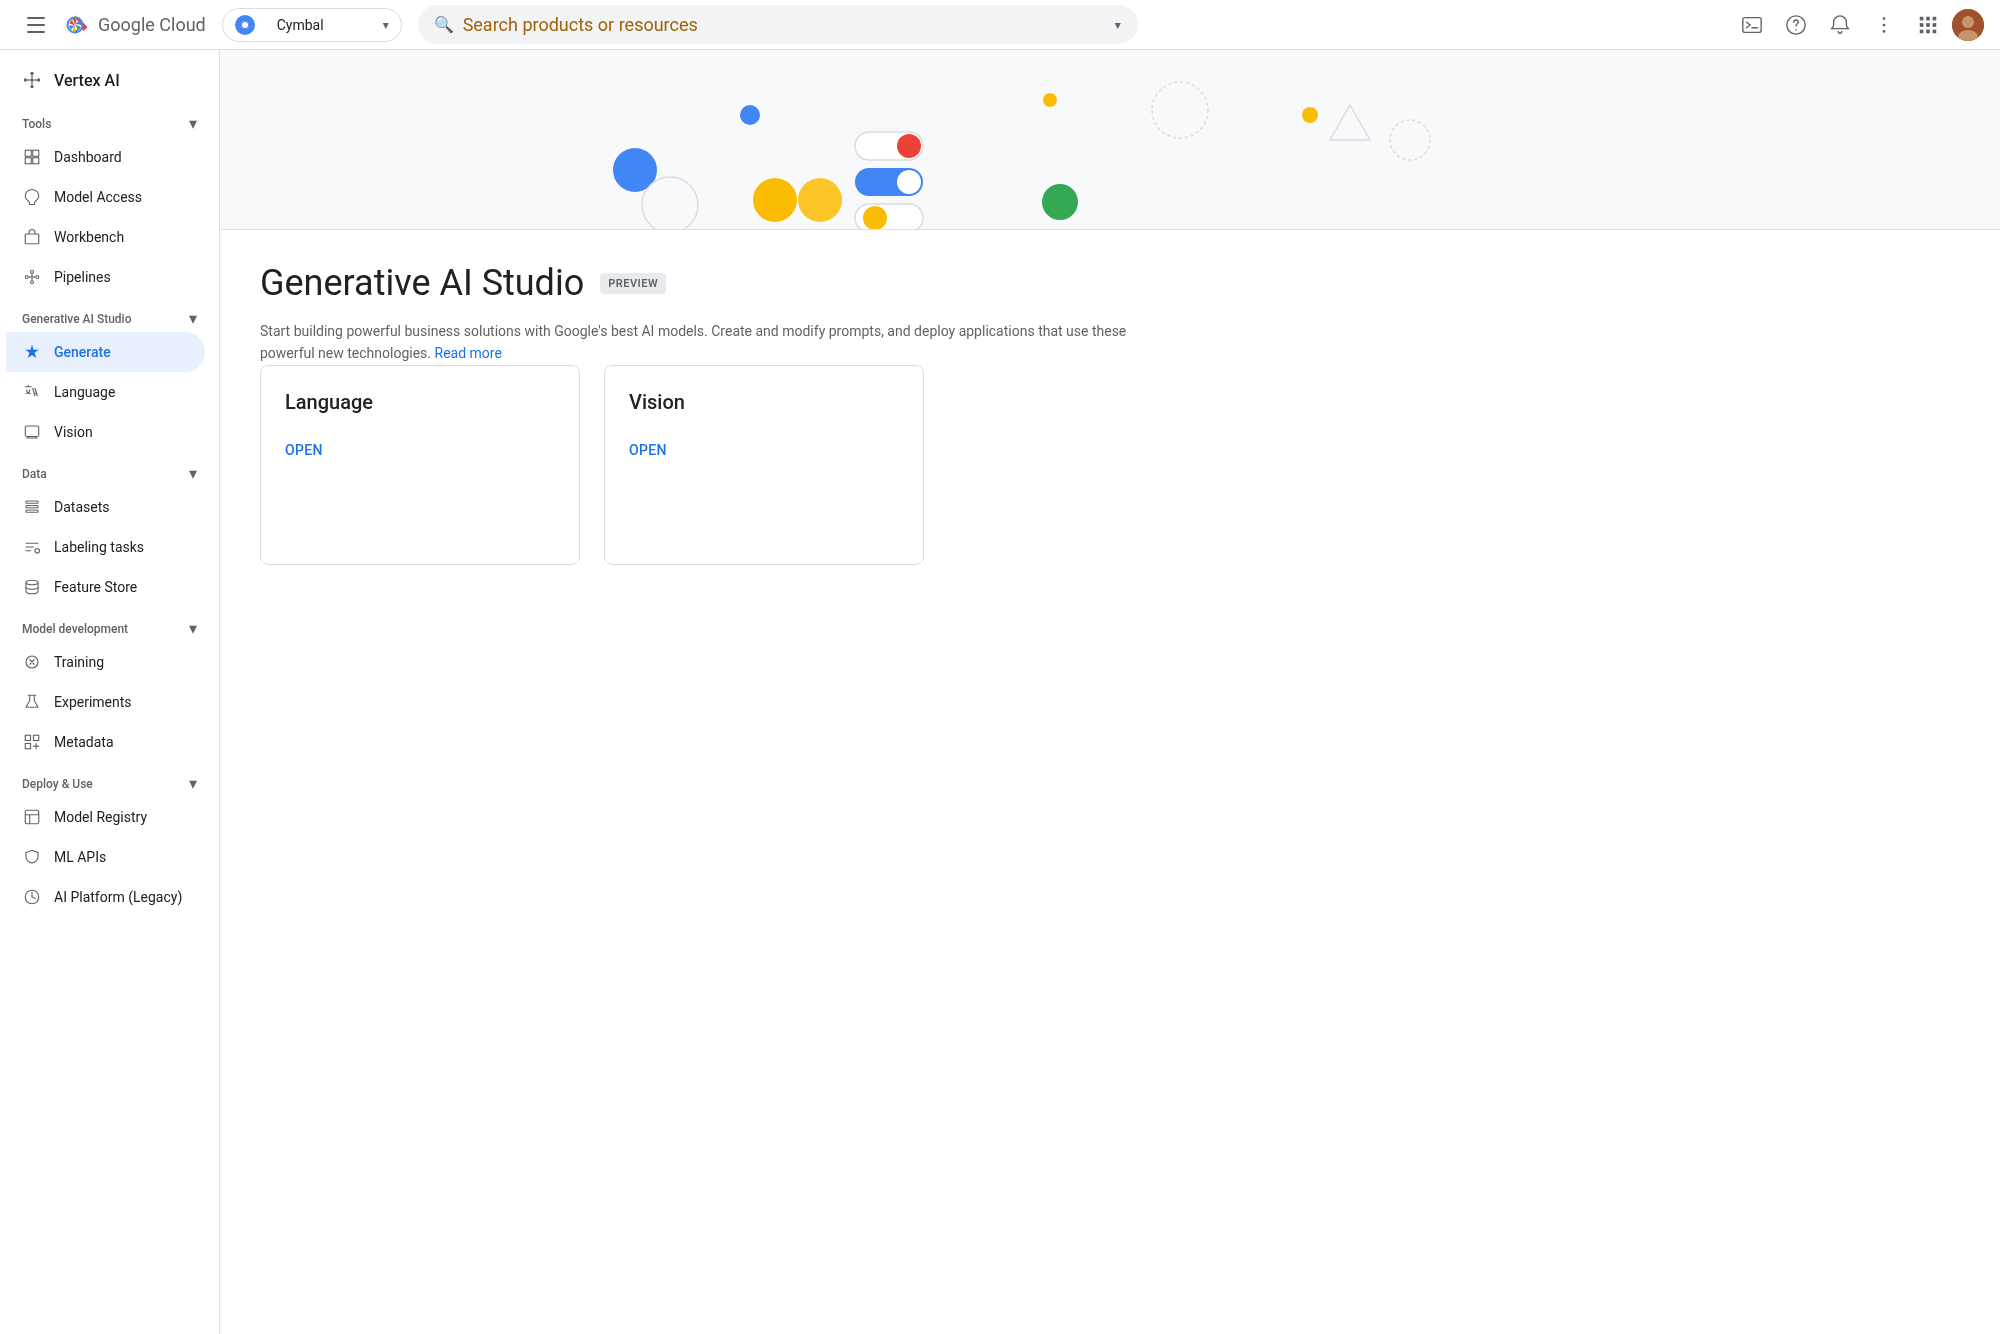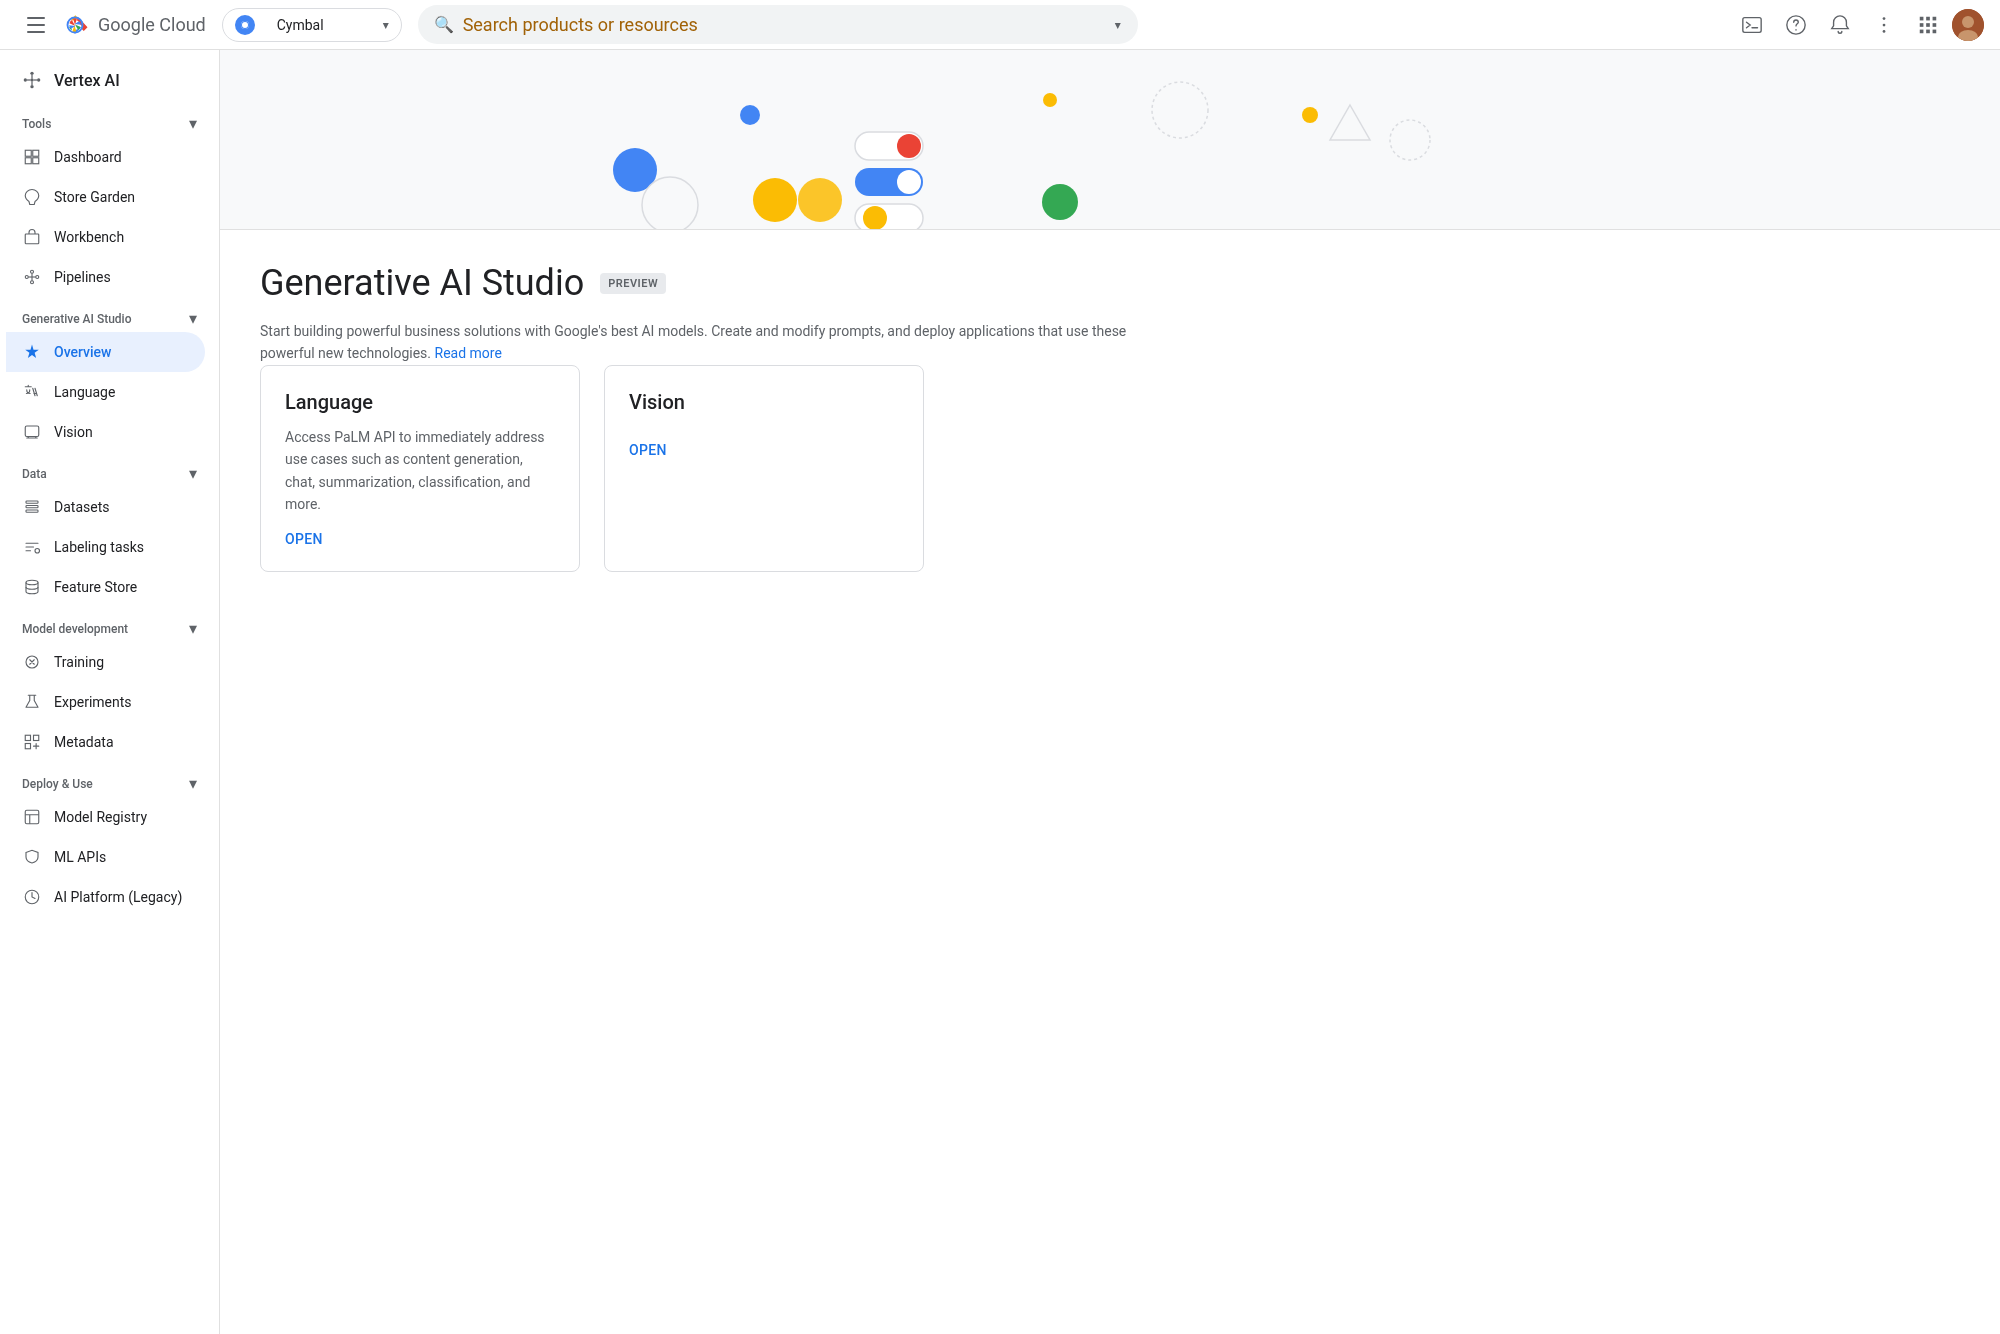--- a/index.html
+++ b/index.html
@@ -239,21 +239,21 @@
           </svg>
       </div>
       <span>Dashboard</span>
     </div>
     <div class="sidebar-item">
       <div class="sidebar-item-icon">
         <svg width="18" height="18" viewBox="0 0 24 24" fill="none">
             <path d="M12 2C7 2 3 6 3 10c0 3 2 6 5 8l1 4h6l1-4c3-2 5-5 5-8 0-4-4-8-9-8z" stroke="#5f6368" stroke-width="1.5"></path>
           </svg>
       </div>
-      <span>Store Garden</span>
+      <span>Model Access</span>
     </div>
     <div class="sidebar-item">
       <div class="sidebar-item-icon">
         <svg width="18" height="18" viewBox="0 0 24 24" fill="none">
             <rect x="3" y="8" width="18" height="13" rx="1" stroke="#5f6368" stroke-width="1.5"></rect>
             <path d="M8 8V6a4 4 0 0 1 8 0v2" stroke="#5f6368" stroke-width="1.5"></path>
           </svg>
       </div>
       <span>Workbench</span>
     </div>
@@ -275,21 +275,21 @@
       <span>Generative AI Studio</span>
       <span class="collapse-icon">▾</span>
     </div>
 
     <div class="sidebar-item active">
       <div class="sidebar-item-icon">
         <svg width="18" height="18" viewBox="0 0 24 24" fill="none">
             <path d="M12 2l2 7h7l-5.5 4 2 7L12 16l-5.5 4 2-7L3 9h7z" fill="#1a73e8"></path>
           </svg>
       </div>
-      <span>Overview</span>
+      <span>Generate</span>
     </div>
     <div class="sidebar-item">
       <div class="sidebar-item-icon">
         <svg width="18" height="18" viewBox="0 0 24 24" fill="none">
             <path d="M3 5h8M7 3v2M5 9c0 3 2 5 4.5 5M9 9c0 3-2 5-4.5 5" stroke="#5f6368" stroke-width="1.5" stroke-linecap="round"></path>
             <path d="M13 7l3 10M16 7l3 10M14.5 14h3" stroke="#5f6368" stroke-width="1.5" stroke-linecap="round"></path>
           </svg>
       </div>
       <span>Language</span>
     </div>
@@ -446,21 +446,20 @@
 
       <p class="page-description">
         <span>Start building powerful business solutions with Google's best AI models. Create and modify prompts, and deploy applications that use these powerful new technologies.</span>
         <a class="read-more" href="#">Read more</a>
       </p>
 
       <div class="cards-row">
 
         <div class="card">
           <h2 class="card-title">Language</h2>
-          <p class="card-desc">Access PaLM API to immediately address use cases such as content generation, chat, summarization, classification, and more.</p>
           <div class="card-action">
             <a class="card-link" href="#">OPEN</a>
           </div>
         </div>
 
         <div class="card">
           <h2 class="card-title">Vision</h2>
           <div class="card-action">
             <a class="card-link" href="#">OPEN</a>
           </div>

